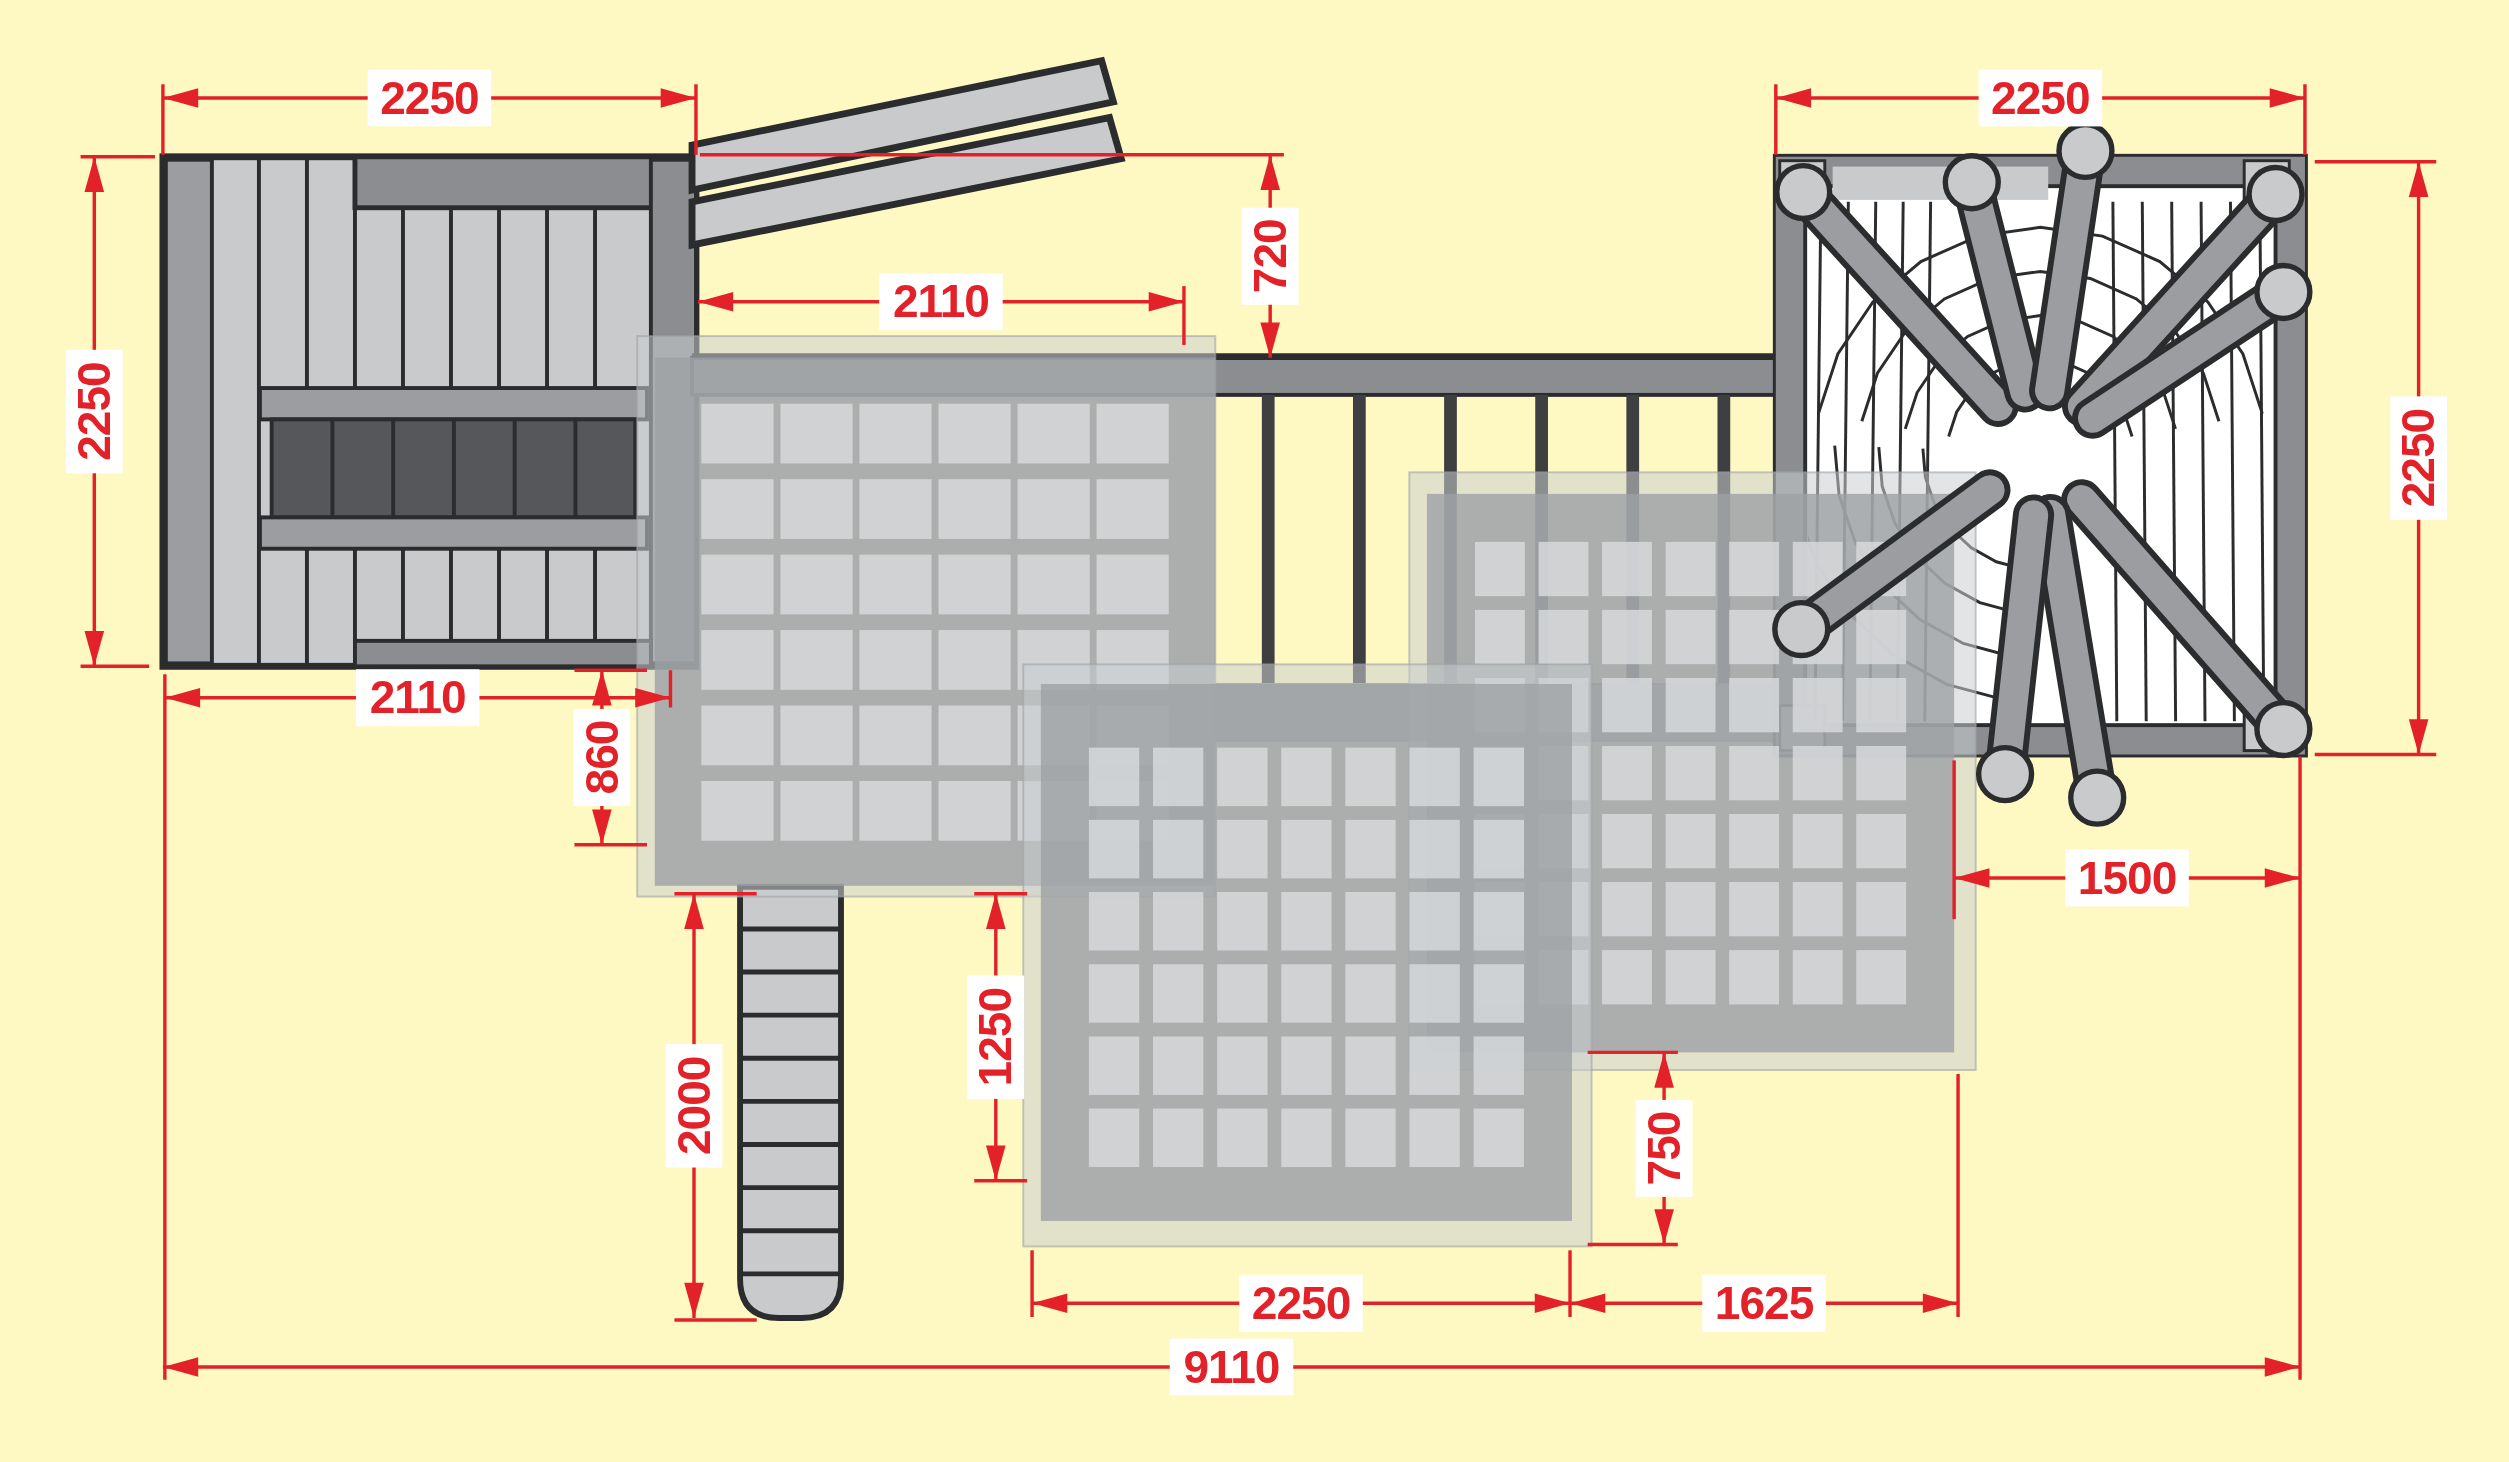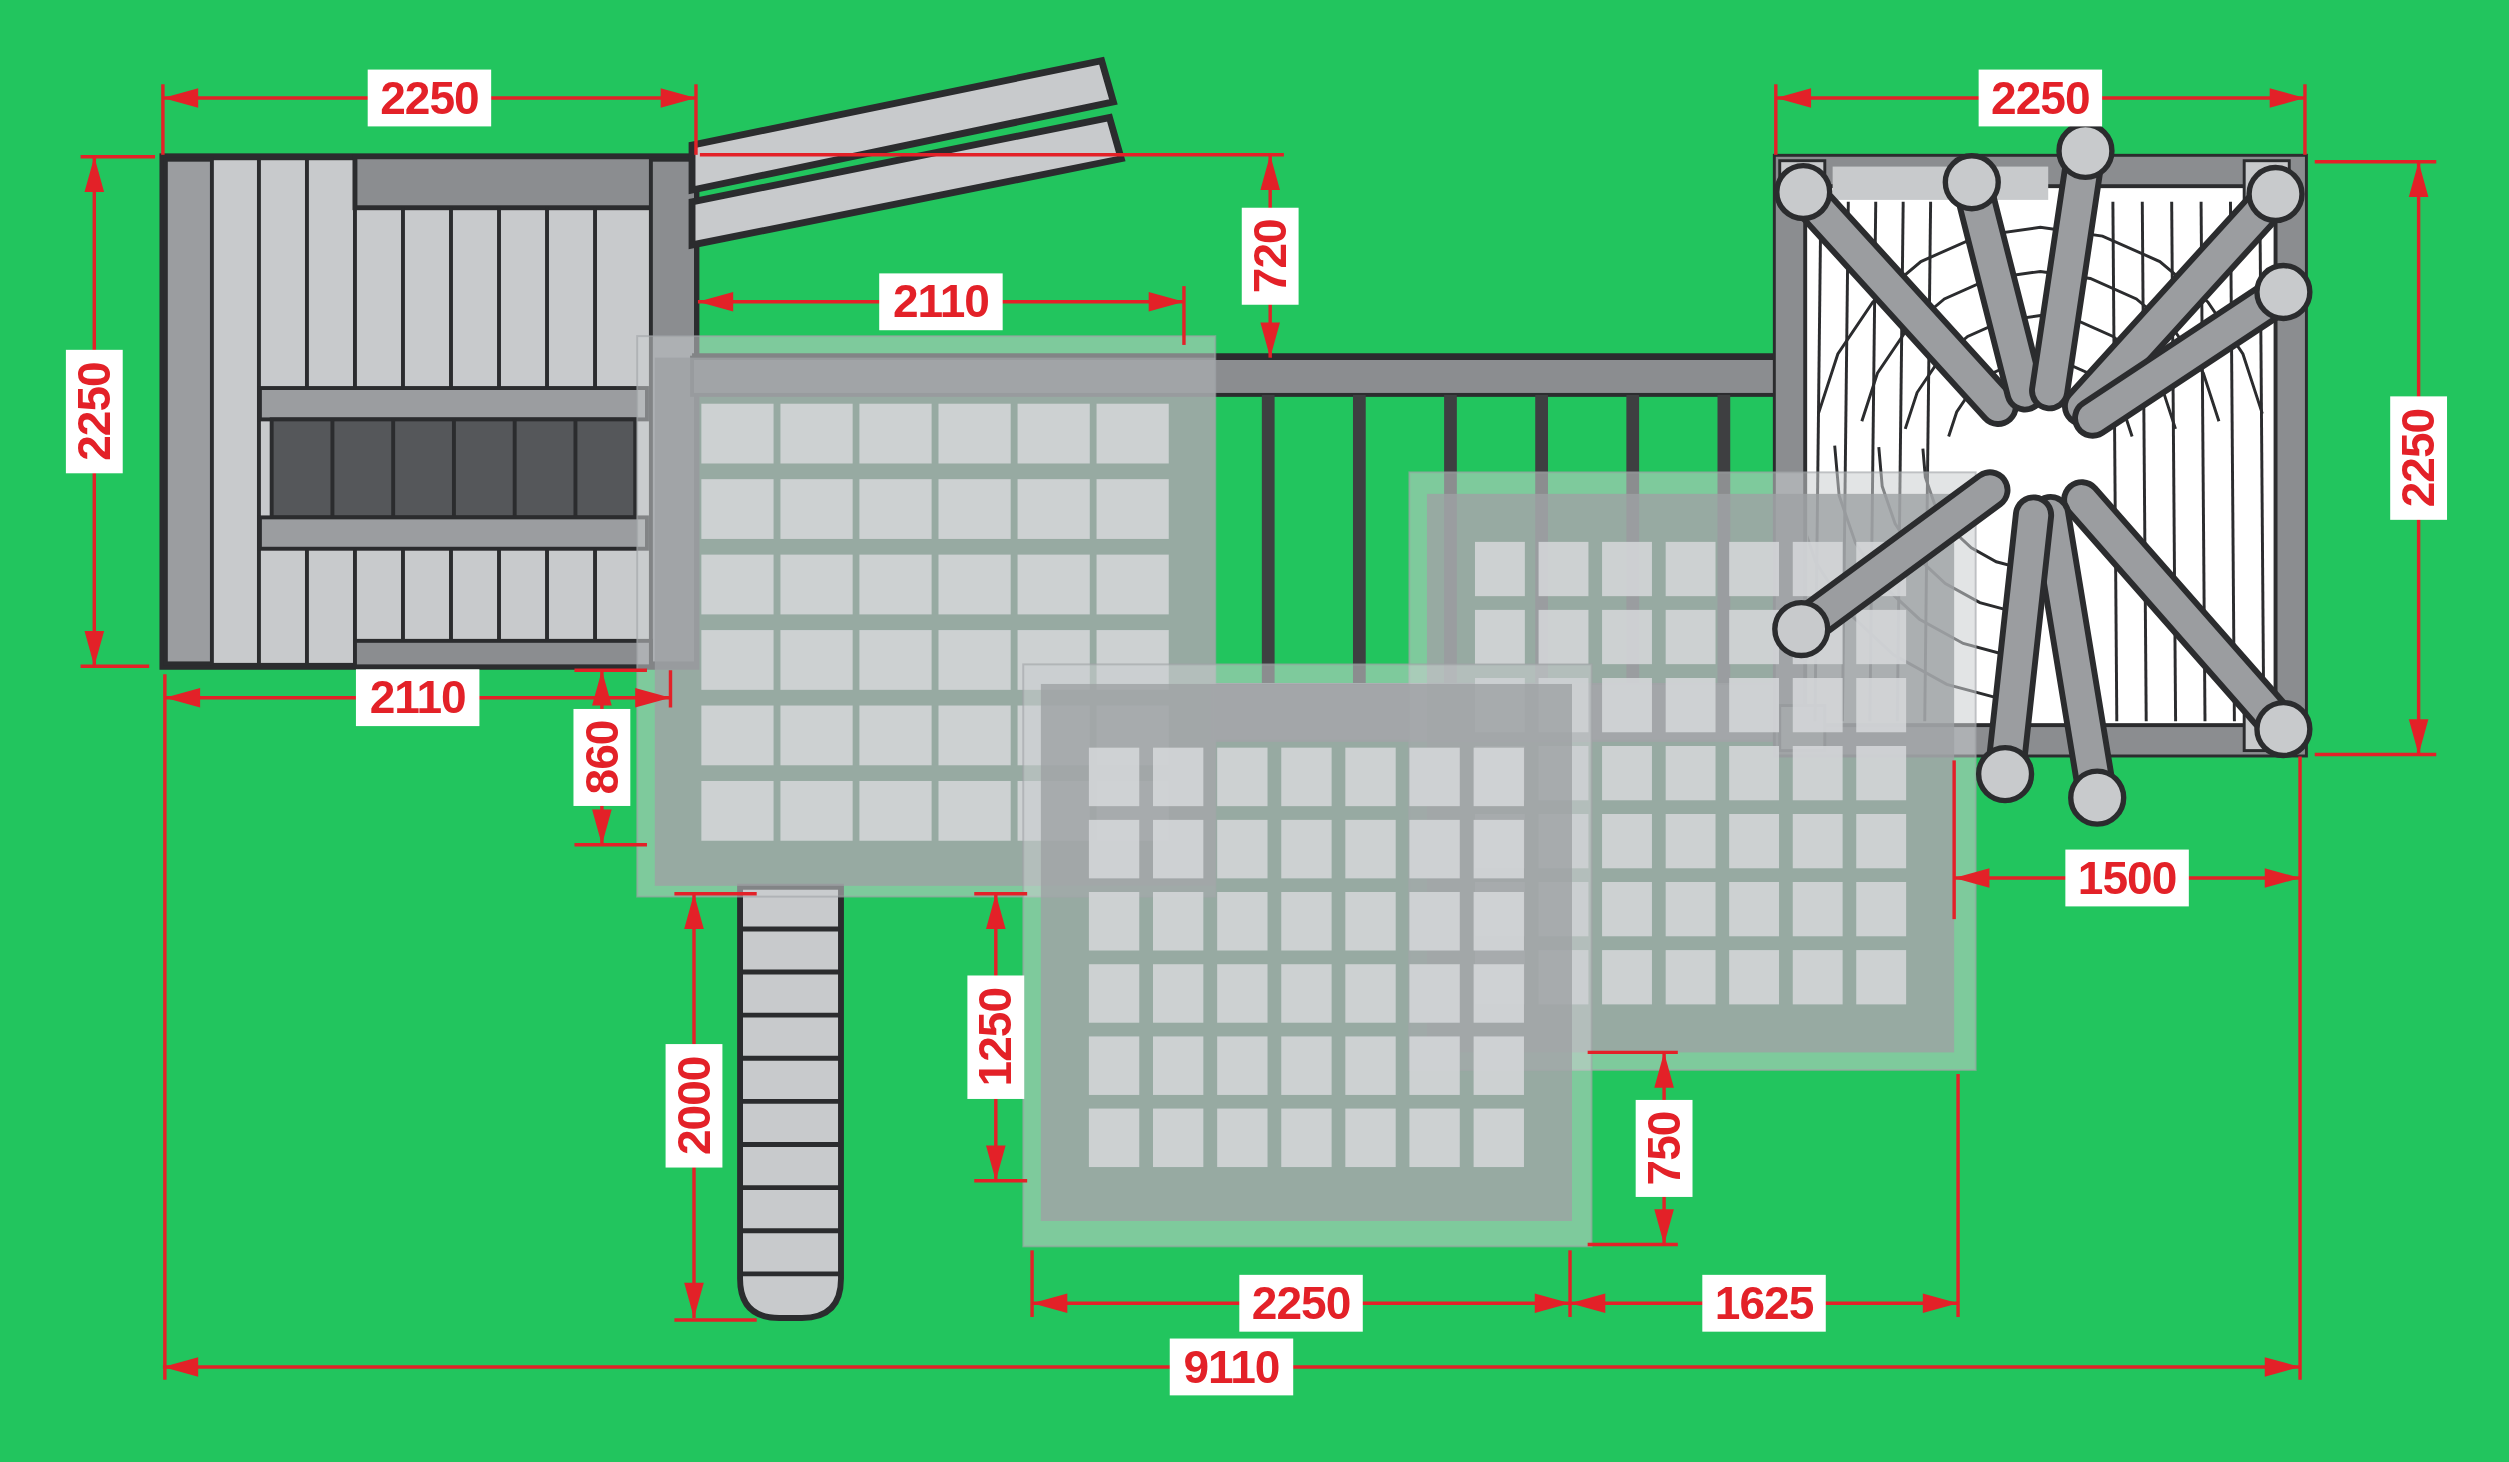--- a/index.html
+++ b/index.html
@@ -1,16 +1,16 @@
 <!DOCTYPE html>
 <html><head>
 <meta charset="utf-8">
 <style>
   html,body{margin:0;padding:0;background:#fff;}
-  .stage{position:relative;width:2509px;height:1462px;background:#22c55e;overflow:hidden;}
+  .stage{position:relative;width:2509px;height:1462px;background:#fef9c3;overflow:hidden;}
   svg{display:block;width:2509px;height:1462px;}
   text{font-family:"Liberation Sans",sans-serif;font-weight:700;letter-spacing:-1px;}
 </style>
 </head>
 <body>
 
 <div class="stage">
 <svg id="plan" viewBox="0 0 2560 1492" xmlns="http://www.w3.org/2000/svg">
 
   <defs>

